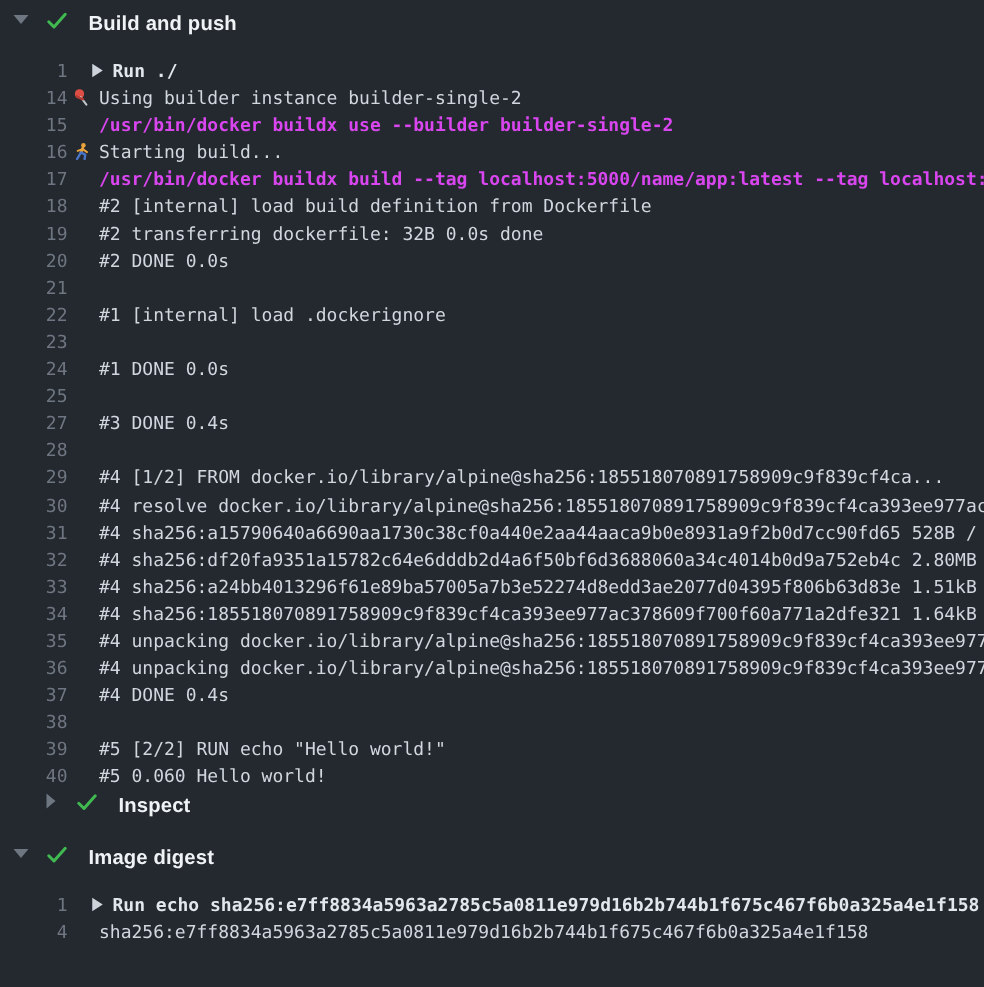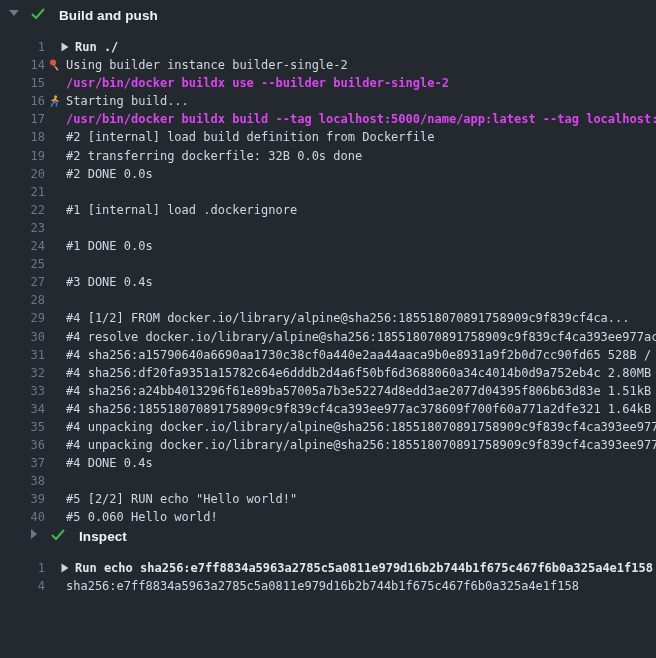--- a/index.html
+++ b/index.html
@@ -269,20 +269,29 @@
         <svg width="14" height="12" viewBox="0 0 14 12">
           <path d="M1.5 6.5 L5 10 L12.5 1.5" stroke="#3fb950" stroke-width="2" fill="none" stroke-linecap="round" stroke-linejoin="round"></path>
         </svg>
       </span>
       <span class="section-title">Inspect</span>
     </div>
 
   </section>
 
   <section class="section">
+    <div class="section-header">
+      <span class="chevron expanded"></span>
+      <span class="check">
+        <svg width="14" height="12" viewBox="0 0 14 12">
+          <path d="M1.5 6.5 L5 10 L12.5 1.5" stroke="#3fb950" stroke-width="2" fill="none" stroke-linecap="round" stroke-linejoin="round"></path>
+        </svg>
+      </span>
+      <span class="section-title">Image digest</span>
+    </div>
     <div class="section-lines">
   <div class="log-line group">
     <span class="line-num">1</span>
     <span class="line-body group"><span class="line-icon play"><svg width="8" height="10" viewBox="0 0 8 10">
                 <path d="M0.5 0.5 L7.5 5 L0.5 9.5 Z" fill="#cdd3da"></path>
               </svg></span>
       <span class="line-text">Run echo sha256:e7ff8834a5963a2785c5a0811e979d16b2b744b1f675c467f6b0a325a4e1f158</span>
     </span>
   </div>
 

